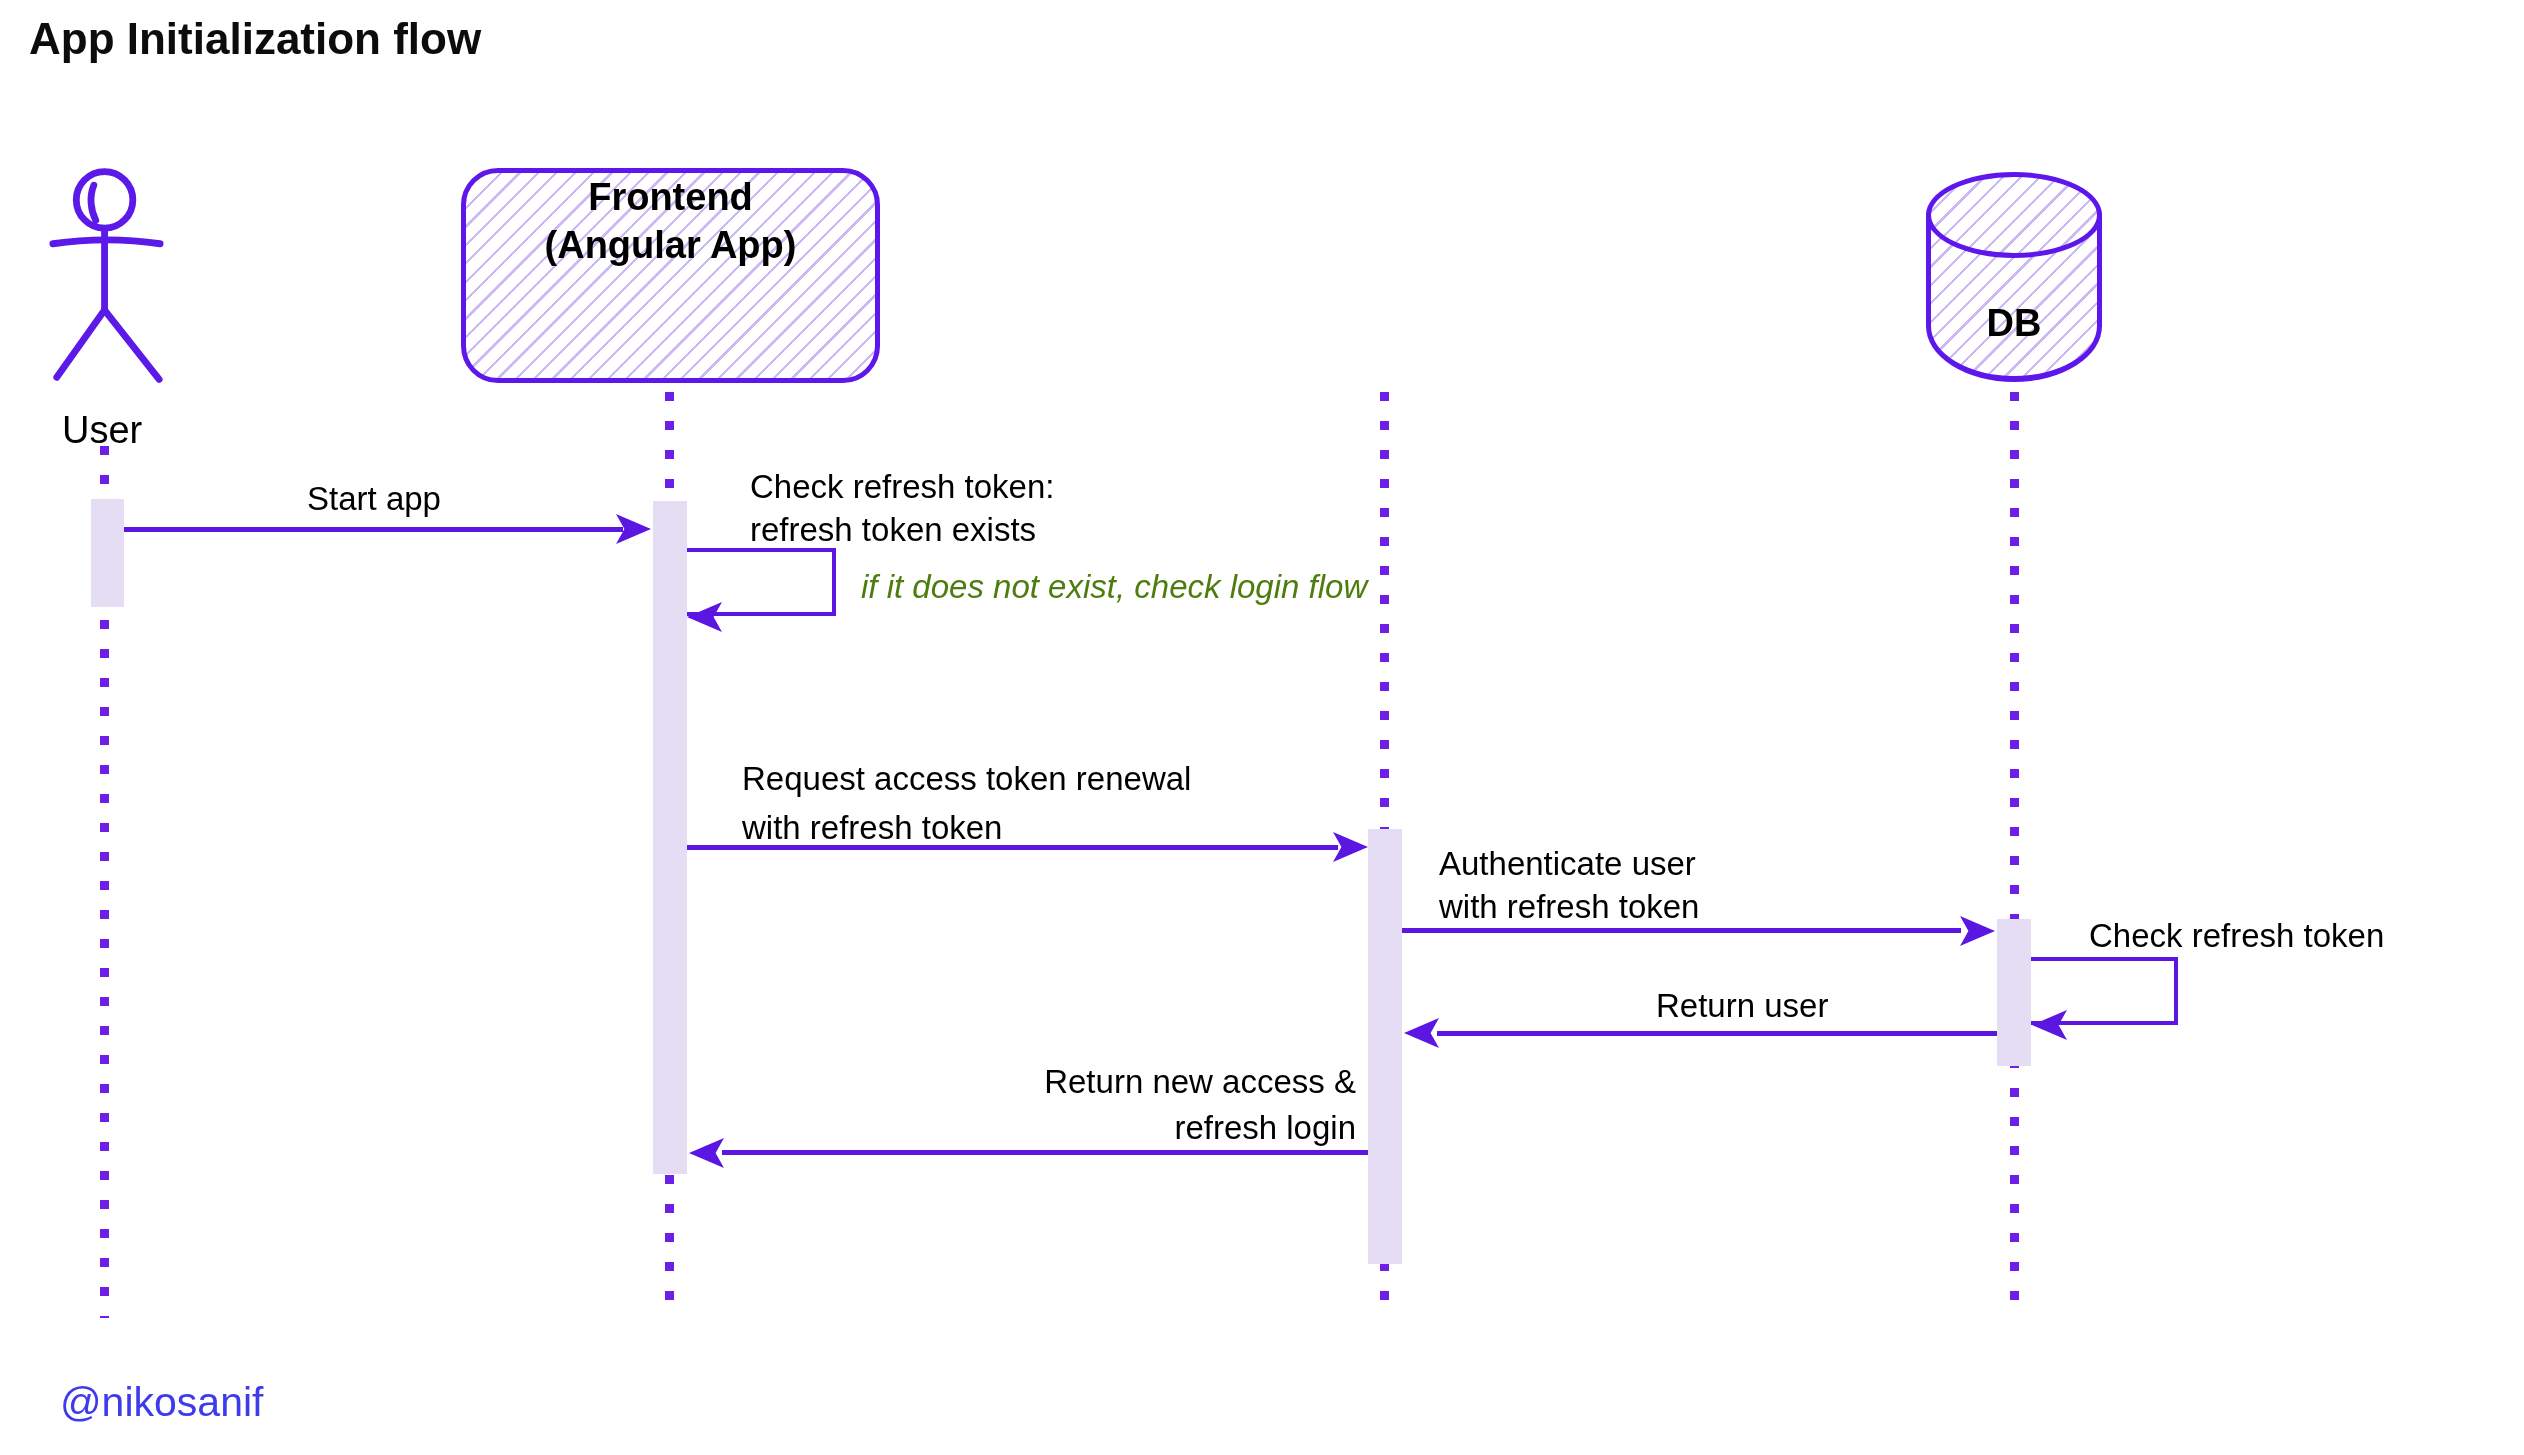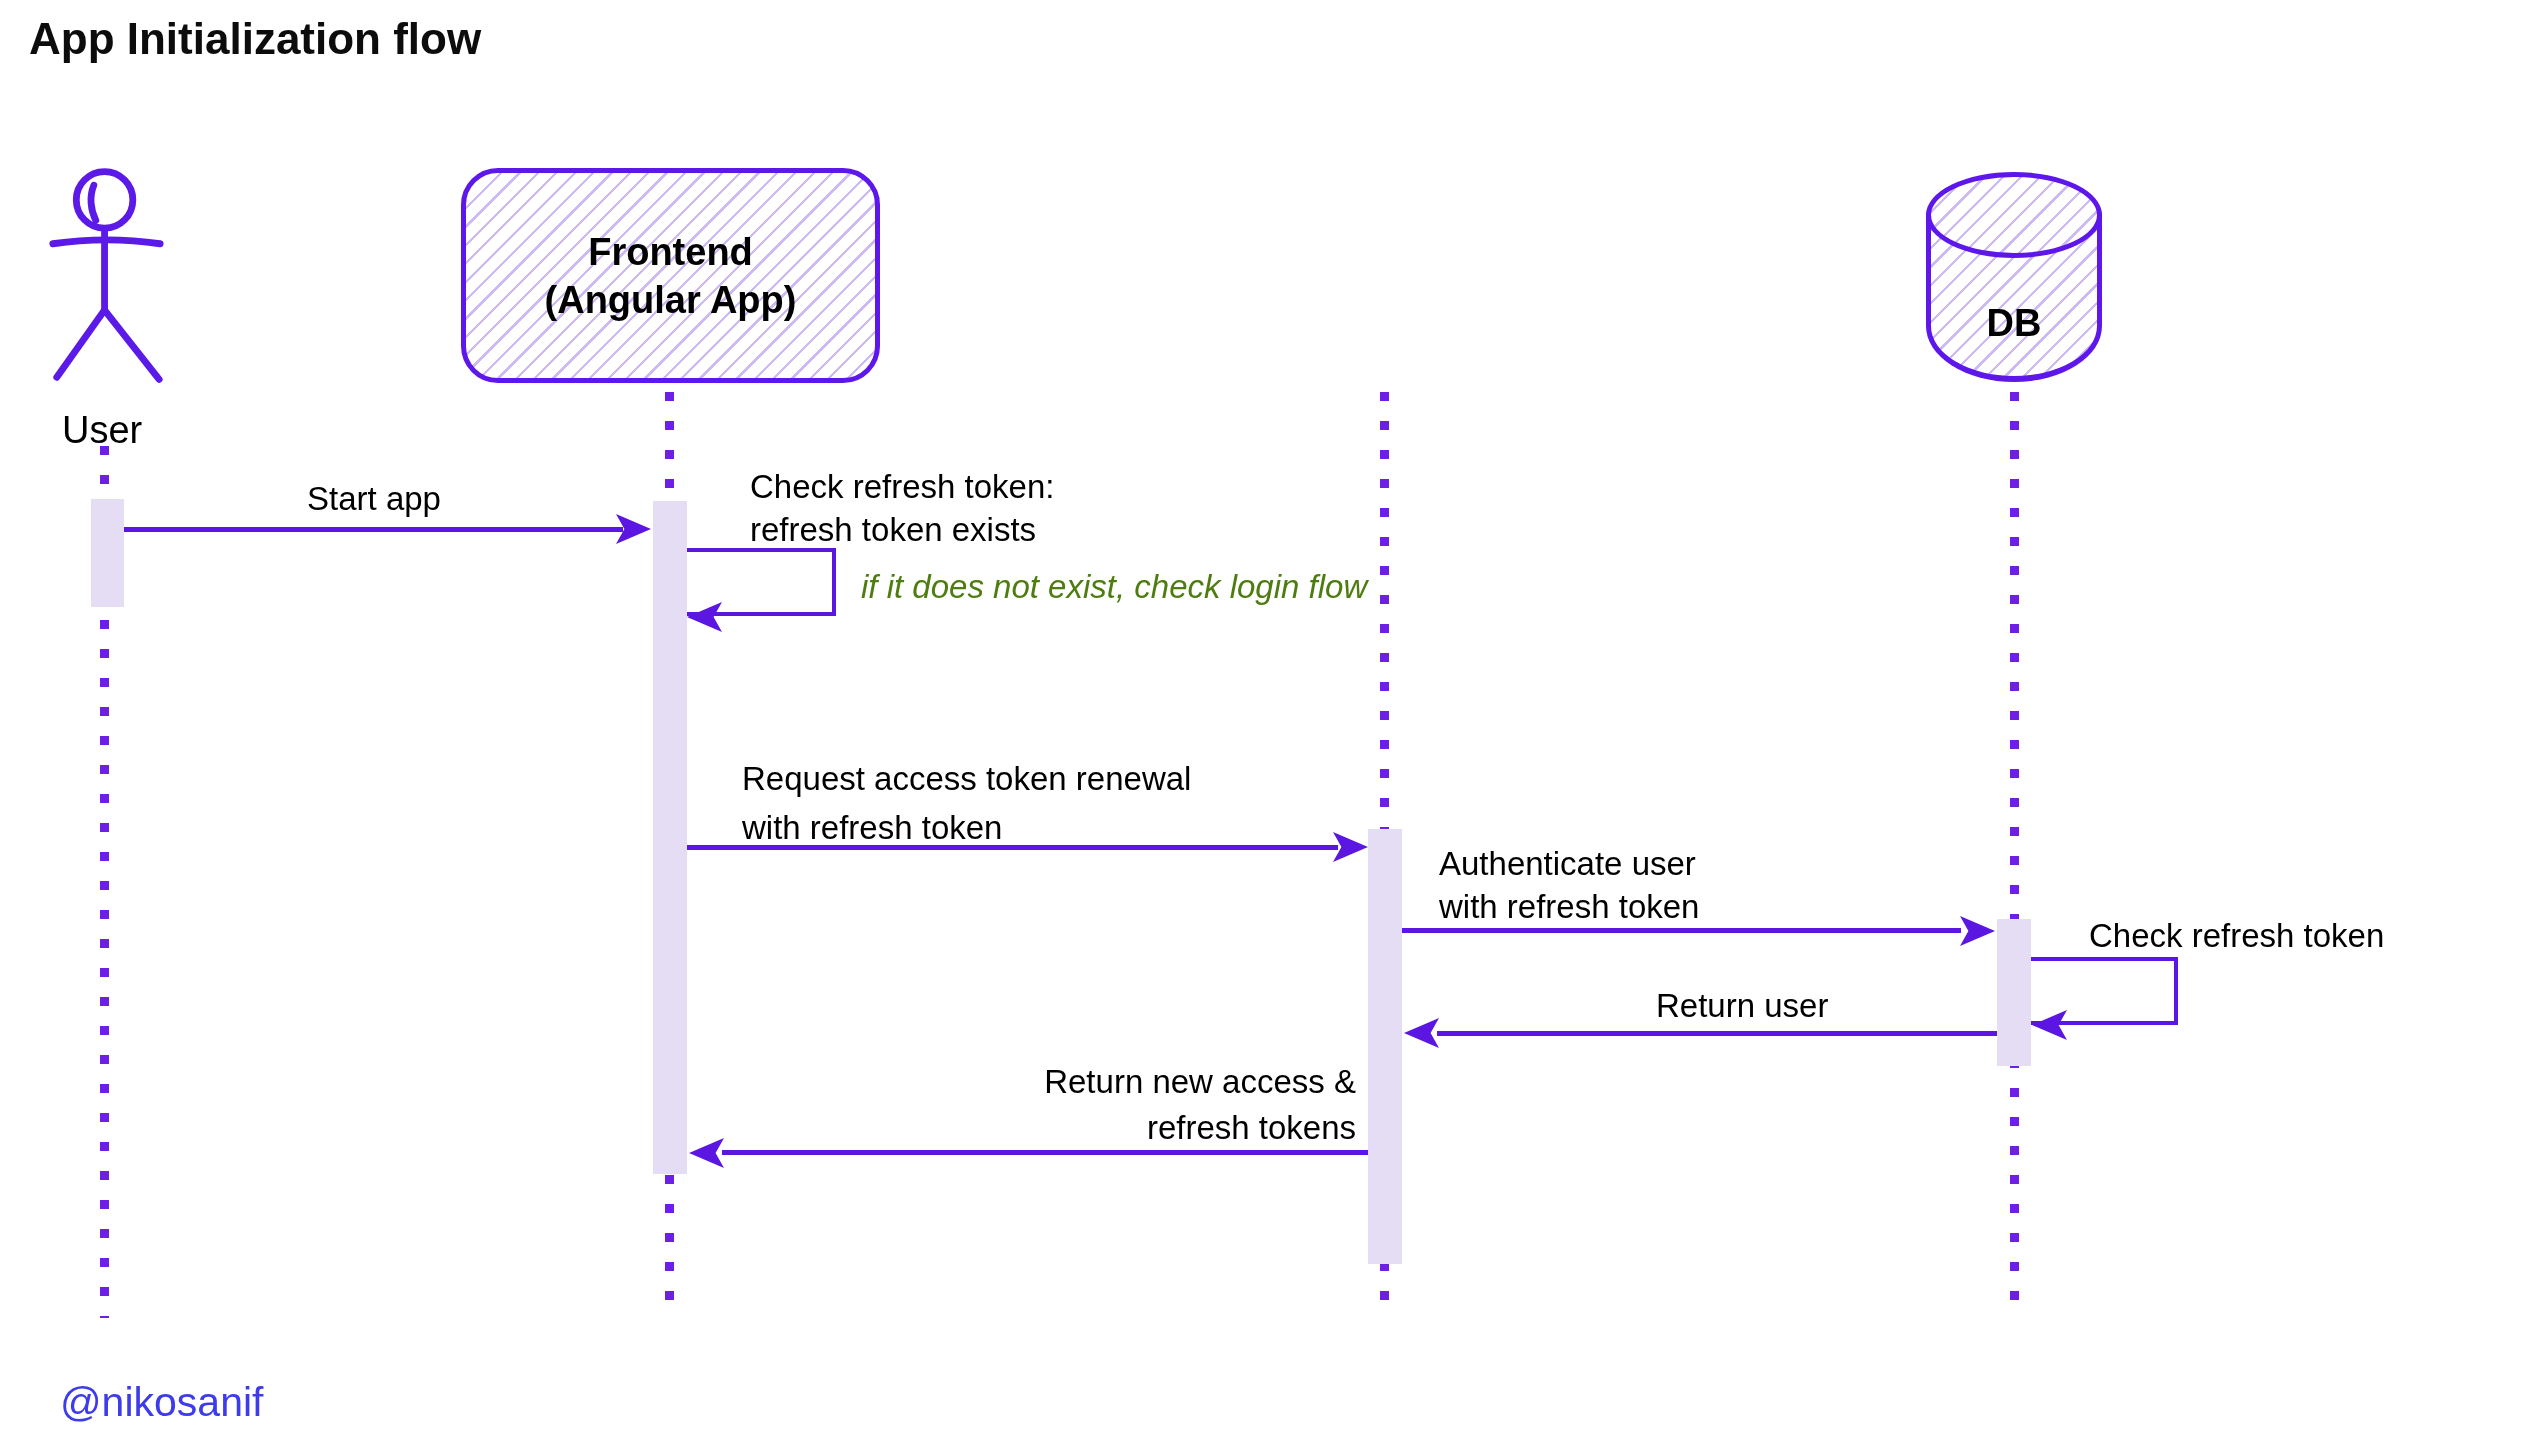--- a/index.html
+++ b/index.html
@@ -24,21 +24,21 @@
   }
   
   .bar{position:absolute;background:#e4ddf4;z-index:2;}
   
   .box{
     position:absolute;width:419px;height:215px;box-sizing:border-box;
     border:5.8px solid #5e17eb;border-radius:37px;z-index:3;
     background:
       repeating-linear-gradient(135deg,transparent 0 10.7px,#cdb9f4 10.7px 13px),
       #ffffff;
-    display:flex;flex-direction:column;align-items:center;justify-content:center;
+    display:flex;flex-direction:column;align-items:center;justify-content:flex-start;
     text-align:center;
   }
   .box .bl{display:block;font-size:38px;font-weight:bold;line-height:48px;color:#000;}
   
   .db{position:absolute;left:1926px;top:172px;width:144px;height:210px;z-index:3;}
   .db-body{
     position:absolute;left:0;top:41px;width:176px;height:169px;box-sizing:border-box;
     border-left:5.8px solid #5e17eb;border-right:5.8px solid #5e17eb;border-bottom:6.8px solid #5e17eb;
     border-radius:0 0 50% 50% / 0 0 56px 56px;
     background:
@@ -147,21 +147,21 @@
   <div class="msg" style="left:2089px;top:914px;">Check refresh token</div>
   <div class="loop" style="left:2031px;top:957px;width:147px;height:68px;"></div>
   <div class="head-l" style="left:2032px;top:1010px;"></div>
 
   <div class="msg" style="left:1656px;top:984px;width:302px;text-align:left;">Return user</div>
   <div class="line" style="left:1437px;top:1031px;width:560px;"></div>
   <div class="head-l" style="left:1404px;top:1018px;"></div>
 
   <div class="msg" style="left:877px;top:1059px;width:479px;text-align:right;line-height:46px;">
     <span class="ml">Return new access &amp;</span>
-    <span class="ml">refresh tokens</span>
+    <span class="ml">refresh login</span>
   </div>
   <div class="line" style="left:722px;top:1150px;width:646px;"></div>
   <div class="head-l" style="left:689px;top:1138px;"></div>
 
   <div class="credit">@nikosanif</div>
 
 </div>
 
 
 </body></html>

